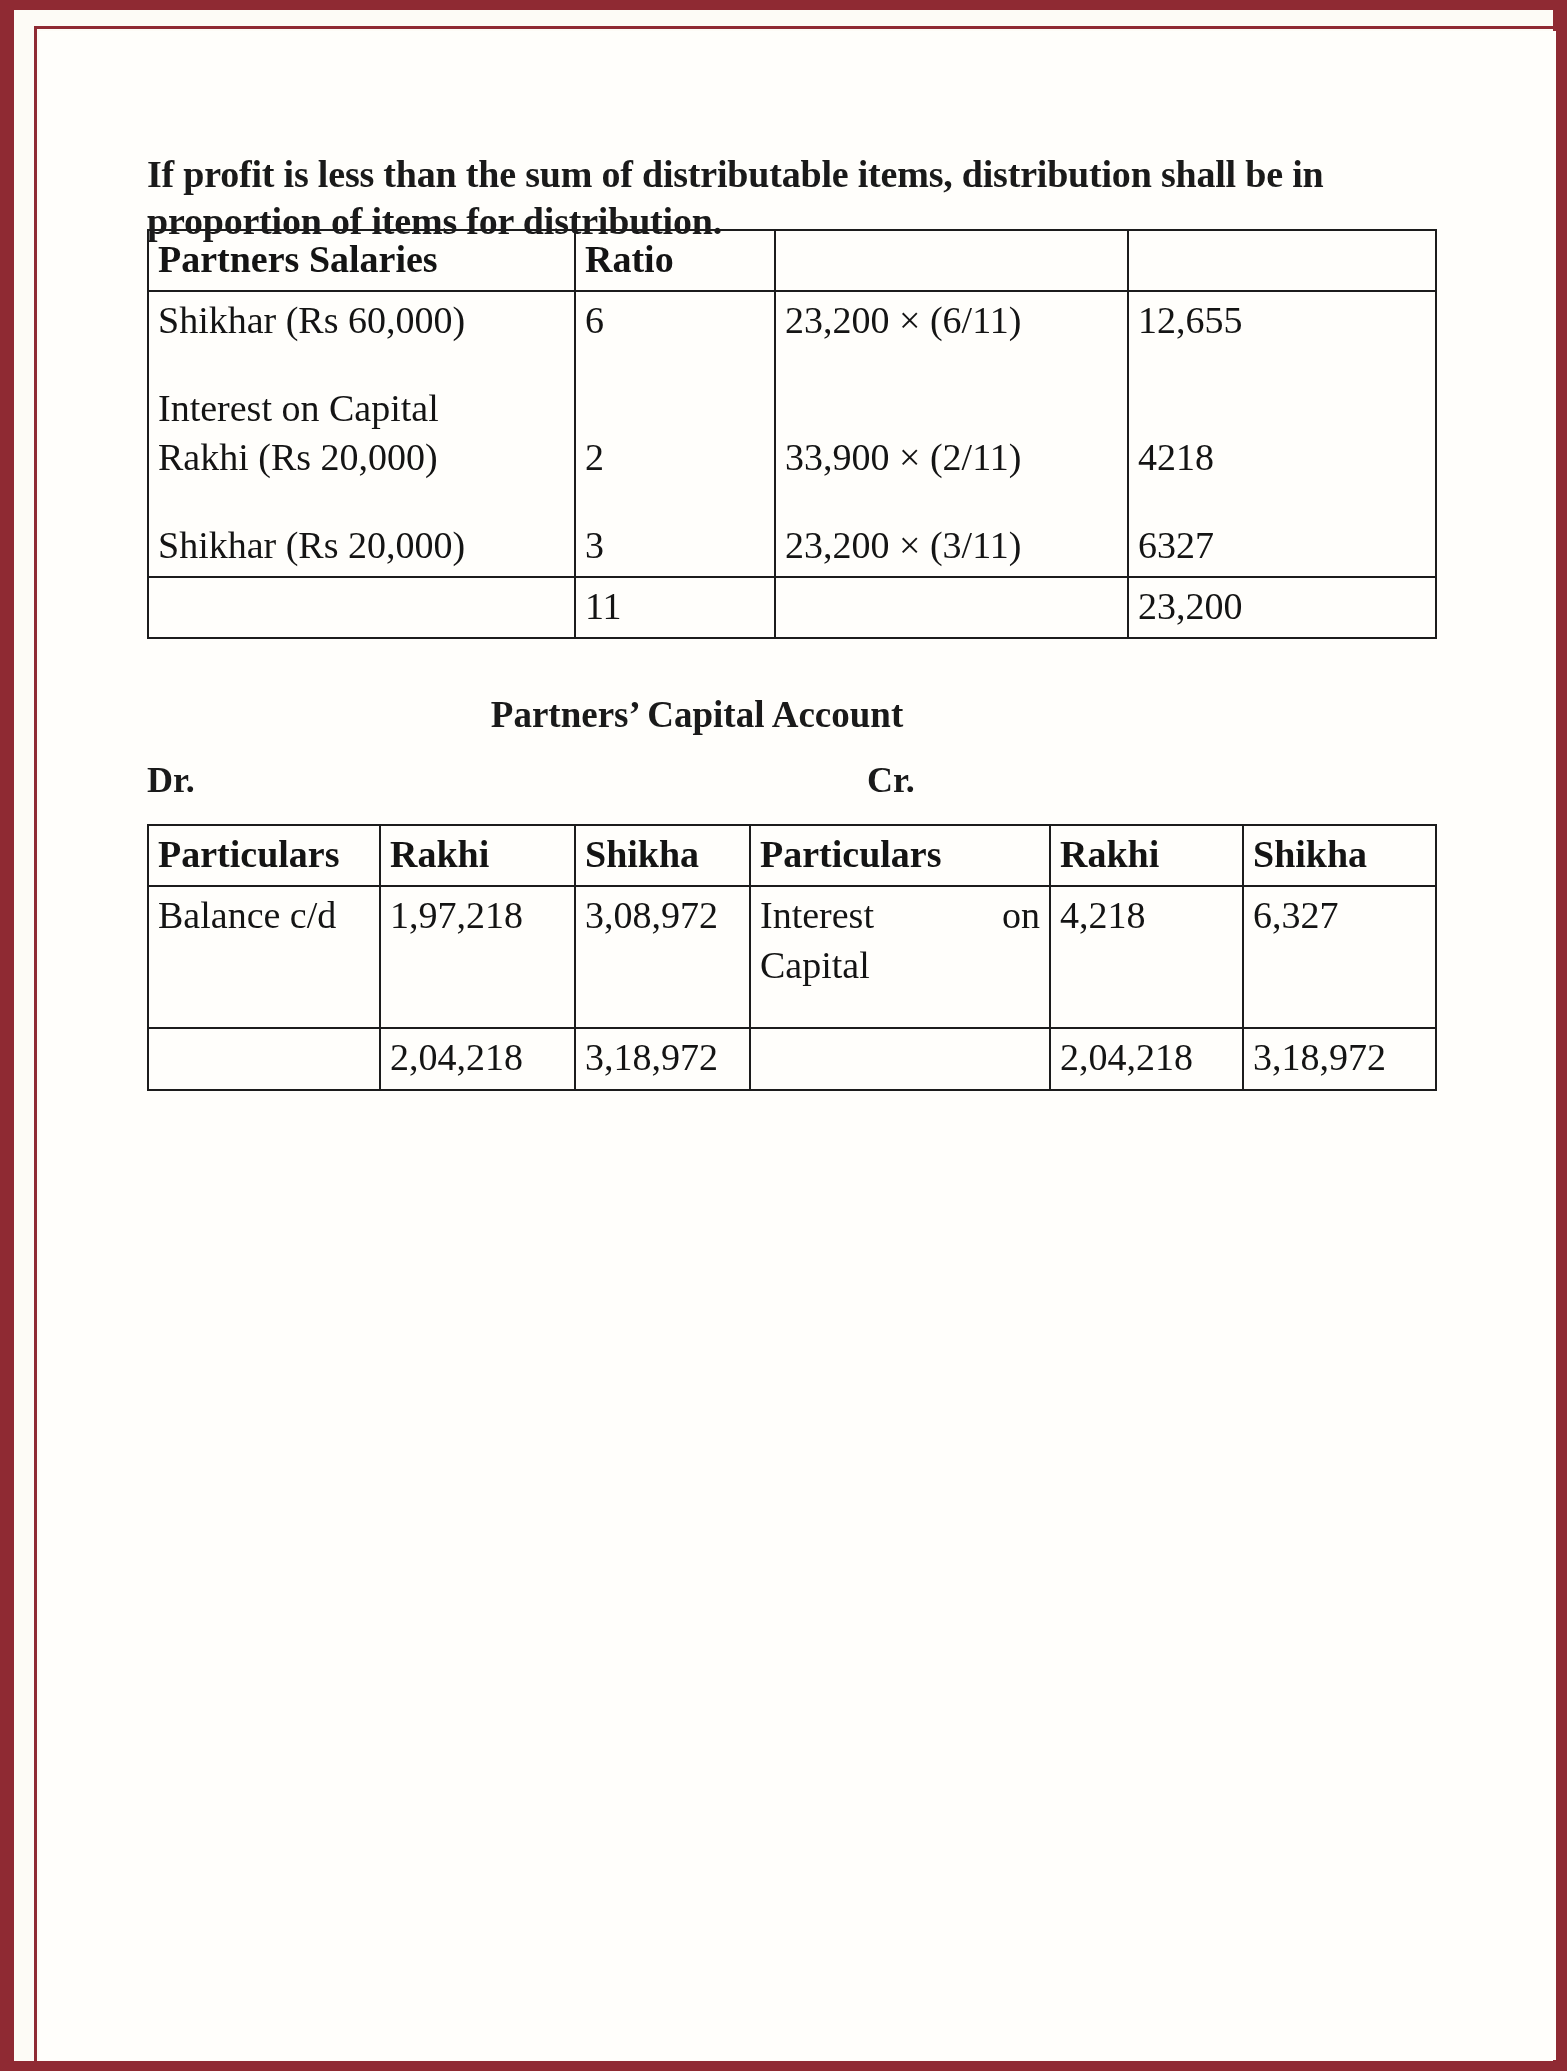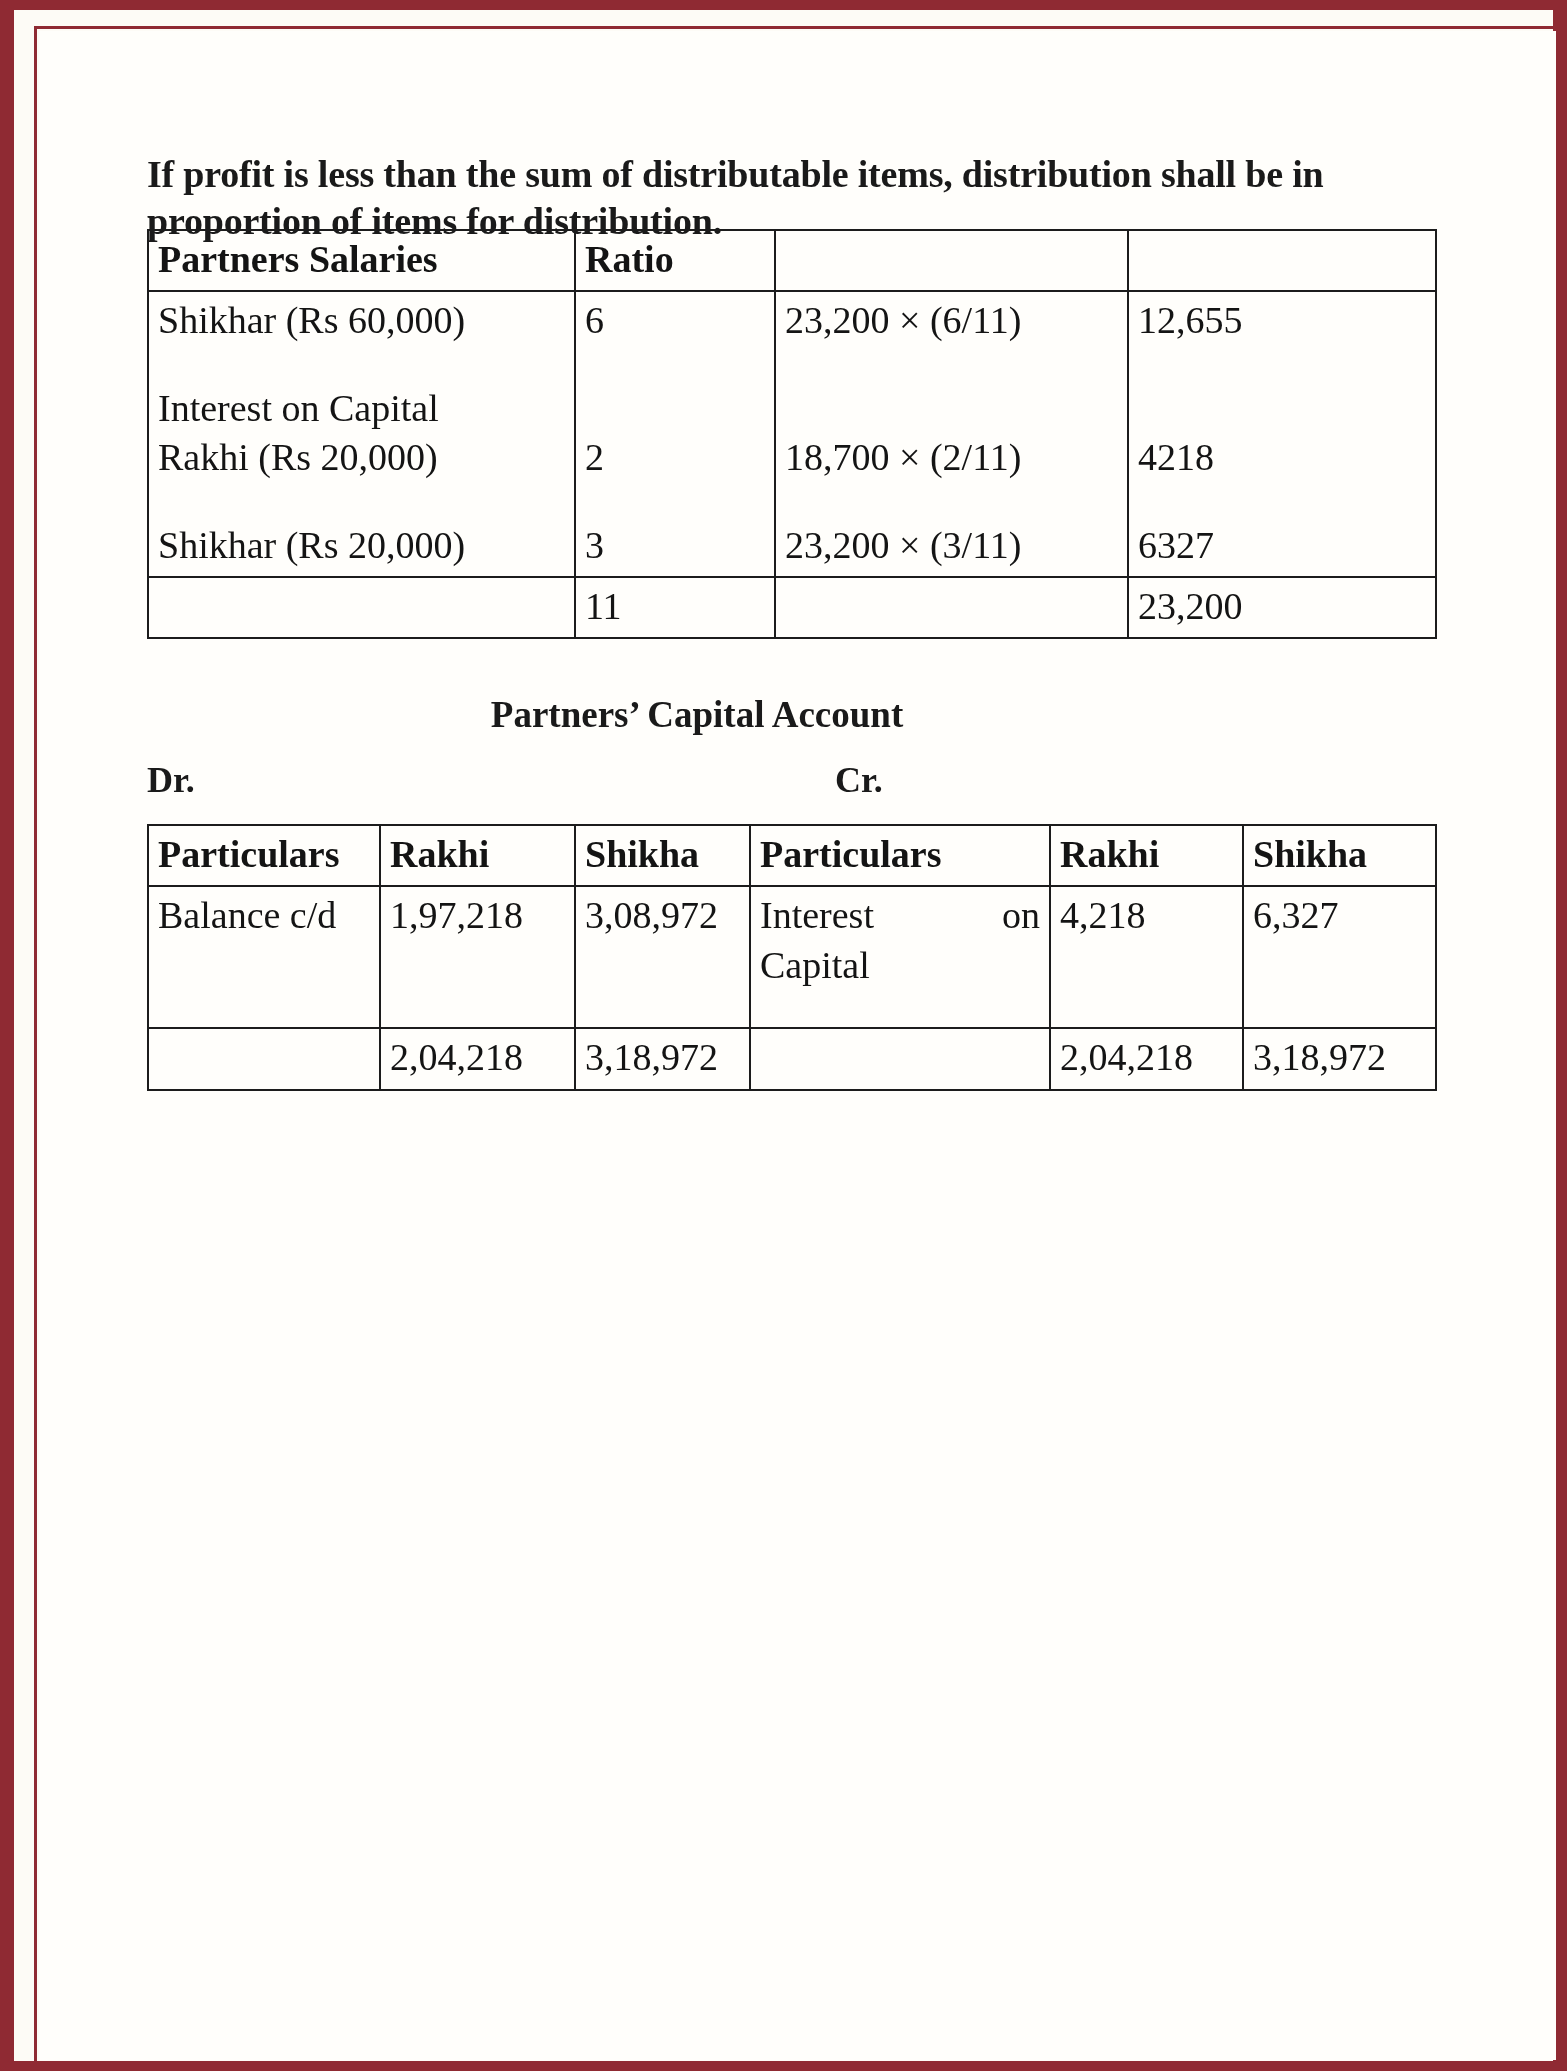--- a/index.html
+++ b/index.html
@@ -110,21 +110,21 @@
   #drcr {
     position: absolute;
     left: 108px;
     top: 728px;
     width: 1288px;
     font-weight: bold;
     font-size: 36px;
     color: #1a1a1a;
   }
   #drcr .dr { position: absolute; left: 0; }
-  #drcr .cr { position: absolute; left: 688px; }
+  #drcr .cr { position: absolute; left: 720px; }
 
   
   #t2 {
     left: 108px;
     top: 793px;
     width: 1288px;
   }
   #t2 .c0 { width: 232px; }
   #t2 .c1 { width: 195px; }
   #t2 .c2 { width: 175px; }
@@ -179,21 +179,21 @@
               <span class="sp"></span>
               <span class="blk">&nbsp;</span>
               <span class="blk">2</span>
               <span class="sp"></span>
               <span class="blk">3</span>
             </td>
             <td class="body-cell">
               <span class="blk nowrap">23,200 × (6/11)</span>
               <span class="sp"></span>
               <span class="blk">&nbsp;</span>
-              <span class="blk nowrap">18,700 × (2/11)</span>
+              <span class="blk nowrap">33,900 × (2/11)</span>
               <span class="sp"></span>
               <span class="blk nowrap">23,200 × (3/11)</span>
             </td>
             <td class="body-cell">
               <span class="blk">12,655</span>
               <span class="sp"></span>
               <span class="blk">&nbsp;</span>
               <span class="blk">4218</span>
               <span class="sp"></span>
               <span class="blk">6327</span>

